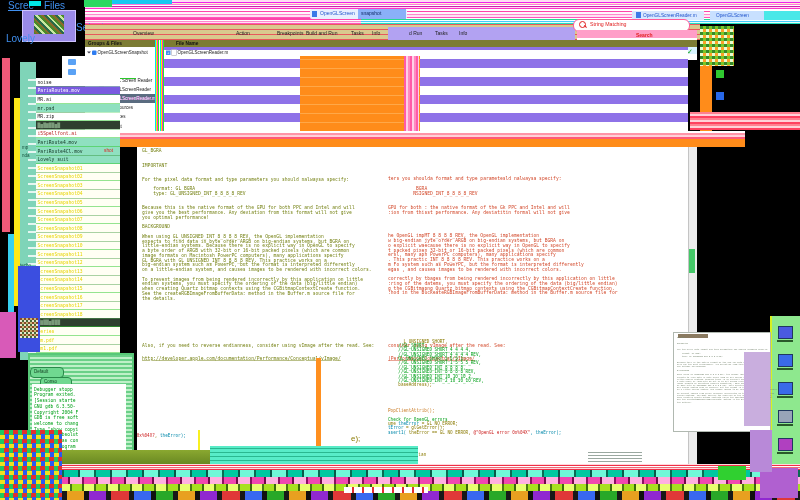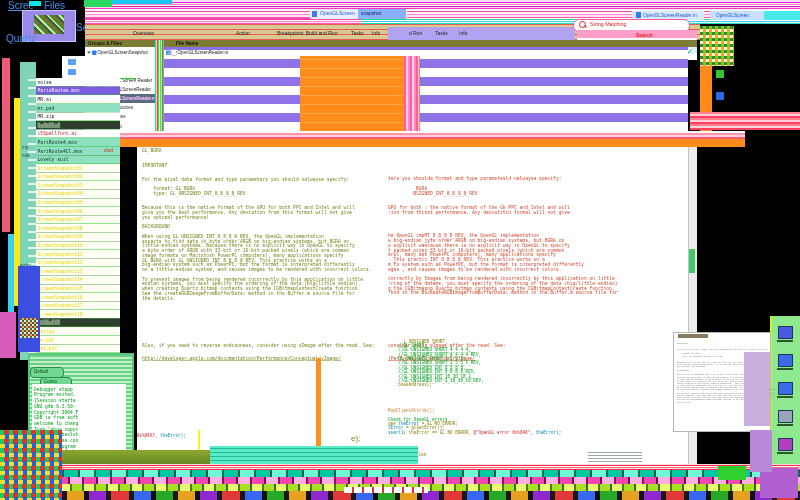--- a/index.html
+++ b/index.html
@@ -180,21 +180,21 @@
 
   <div class="abs" id="b1"></div>
   <div class="abs" id="b1g"></div>
   <div class="abs" id="b1c"></div>
   <div class="abs" id="b2"></div>
   <div class="abs" id="b3"></div>
   <div class="abs" id="b3p"></div>
 
   <div class="abs" id="pwin"></div>
   <div class="abs" id="pthumb"></div>
-  <span class="abs" id="keyspan">Quartz</span>
+  <span class="abs" id="keyspan">Lovely</span>
   <span class="abs" id="select">Select</span>
 
   <div class="abs" id="t1pill"></div>
   <div class="abs" id="t1hl"></div>
   <div class="abs docicon" id="t1icon"></div>
   <span class="s5 tabtxt" style="left:320px;top:11px;">OpenGLScreen</span>
   <span class="s5 tabtxt" style="left:361px;top:11px;color:#102a66;">snapshot</span>
   <div class="abs" id="t2pill"></div>
   <div class="abs docicon" id="t2icon"></div>
   <span class="s5 tabtxt" style="left:643px;top:12.5px;font-size:9.5px;">OpenGLScreenReader.m</span>

